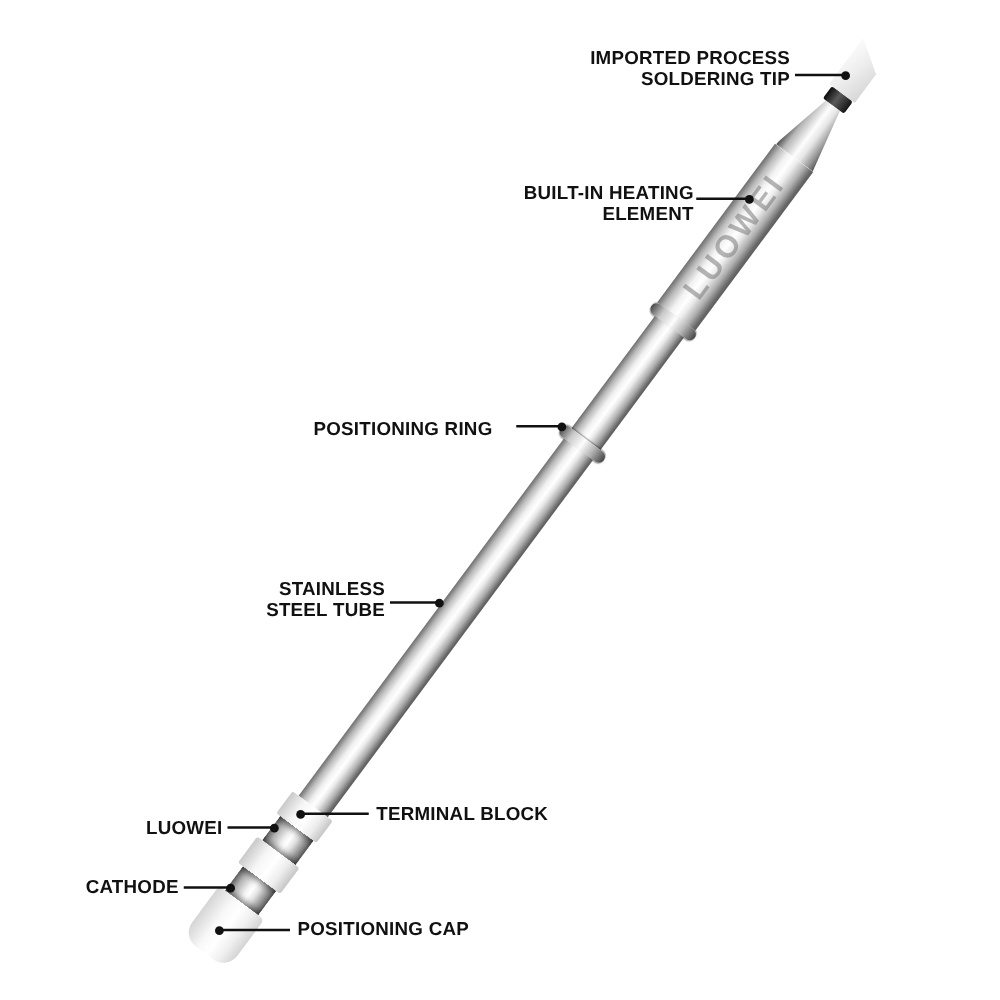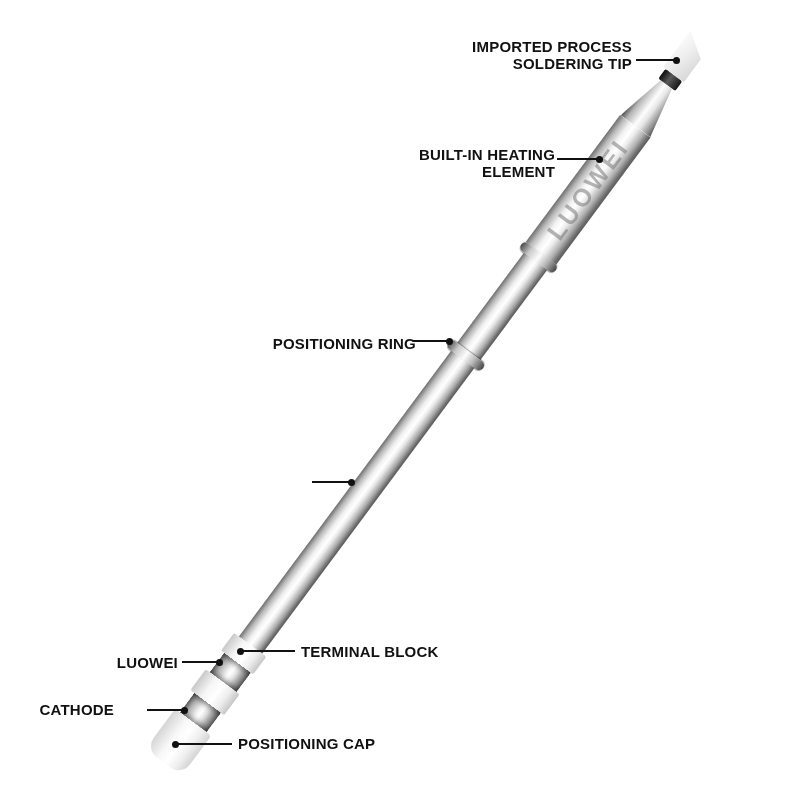--- a/index.html
+++ b/index.html
@@ -70,24 +70,24 @@
 
   
   .label{
     position:absolute;
     font-size:15px;font-weight:bold;letter-spacing:.2px;
     color:#111111;line-height:1.16;white-space:pre-line;
   }
   .r{text-align:right;}
   .lbl-tip{top:38px;right:168px;}
   .lbl-heat{top:146px;right:245px;}
-  .lbl-ring{top:335px;right:384px;margin-left:40px;}
+  .lbl-ring{top:335px;right:406px;margin-left:40px;}
   .lbl-tube{top:463px;right:492px;}
   .lbl-anode{top:654px;right:622px;}
-  .lbl-cathode{top:701px;right:686px;}
+  .lbl-cathode{top:701px;right:657px;}
   .lbl-terminal{top:643px;left:301px;}
   .lbl-cap{top:735px;left:238px;}
 
   
   .leader{position:absolute;height:2px;background:#111111;}
   .dot{
     position:absolute;width:7px;height:7px;border-radius:50%;
     background:#111111;top:-2.5px;
   }
   .dot-right{right:-4px;}
@@ -122,20 +122,22 @@
     <div class="seg band-white bw2"></div>
     <div class="seg band-metal"></div>
     <div class="seg cap"></div>
   </div>
 
   <div class="label r lbl-tip">IMPORTED PROCESS
 SOLDERING TIP</div>
   <div class="label r lbl-heat">BUILT-IN HEATING
 ELEMENT</div>
   <div class="label r lbl-ring">POSITIONING RING</div>
+  <div class="label r lbl-tube">STAINLESS
+STEEL TUBE</div>
   <div class="label r lbl-anode">LUOWEI</div>
   <div class="label r lbl-cathode">CATHODE</div>
   <div class="label lbl-terminal">TERMINAL BLOCK</div>
   <div class="label lbl-cap">POSITIONING CAP</div>
 
   <div class="leader ld-tip">
     <span class="dot dot-right"></span>
   </div>
   <div class="leader ld-heat">
     <span class="dot dot-right"></span>

